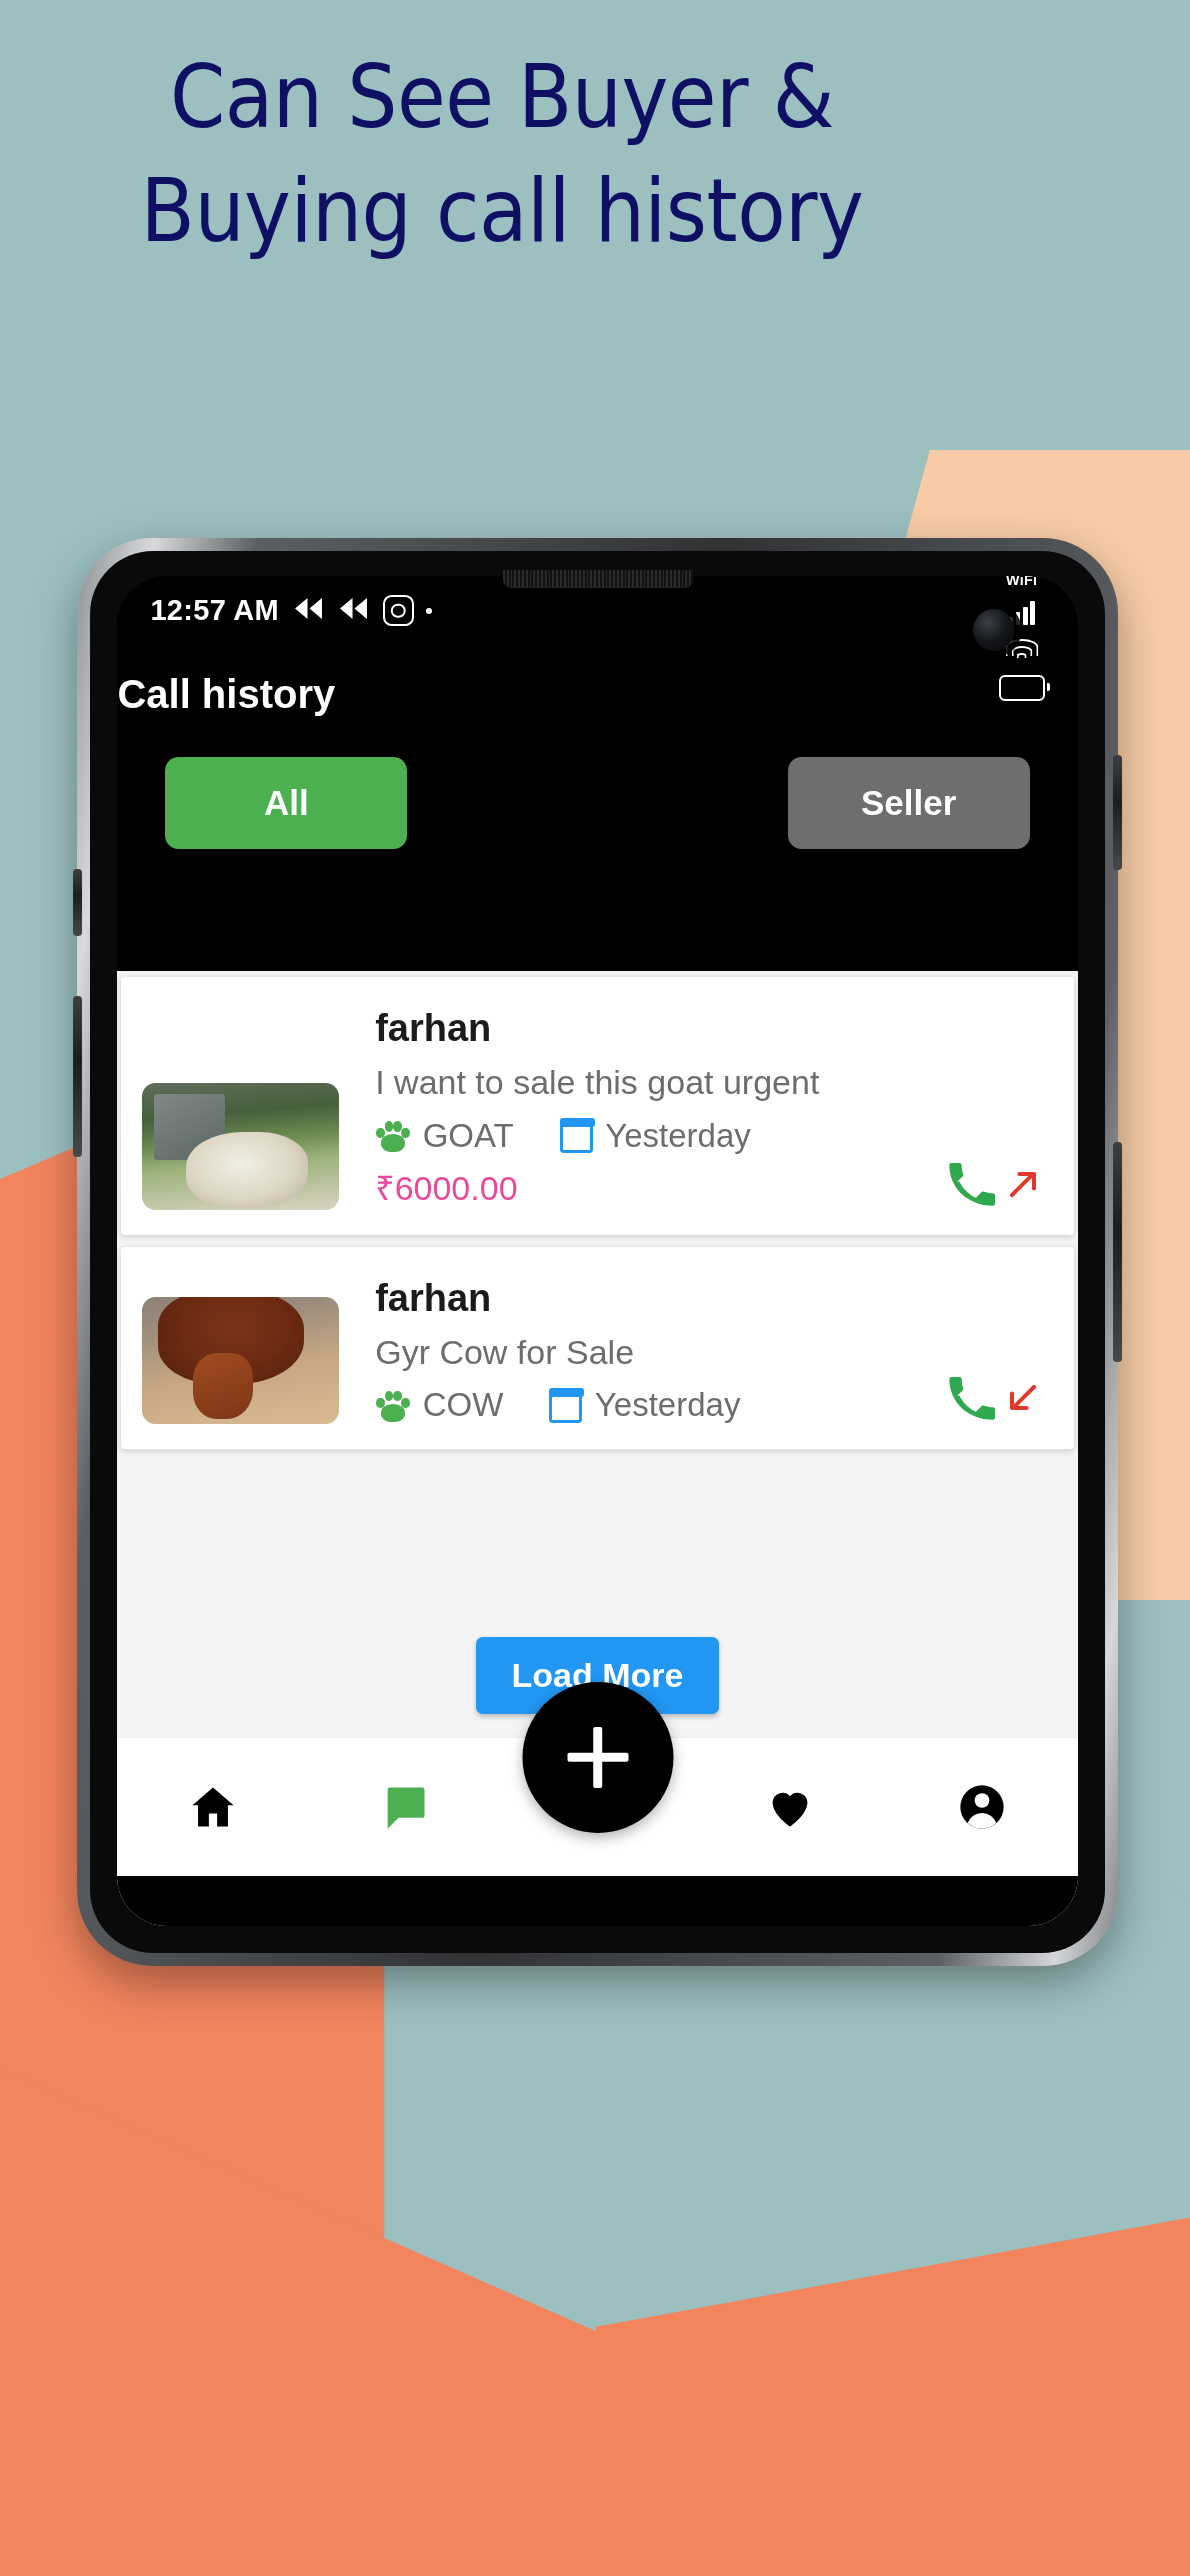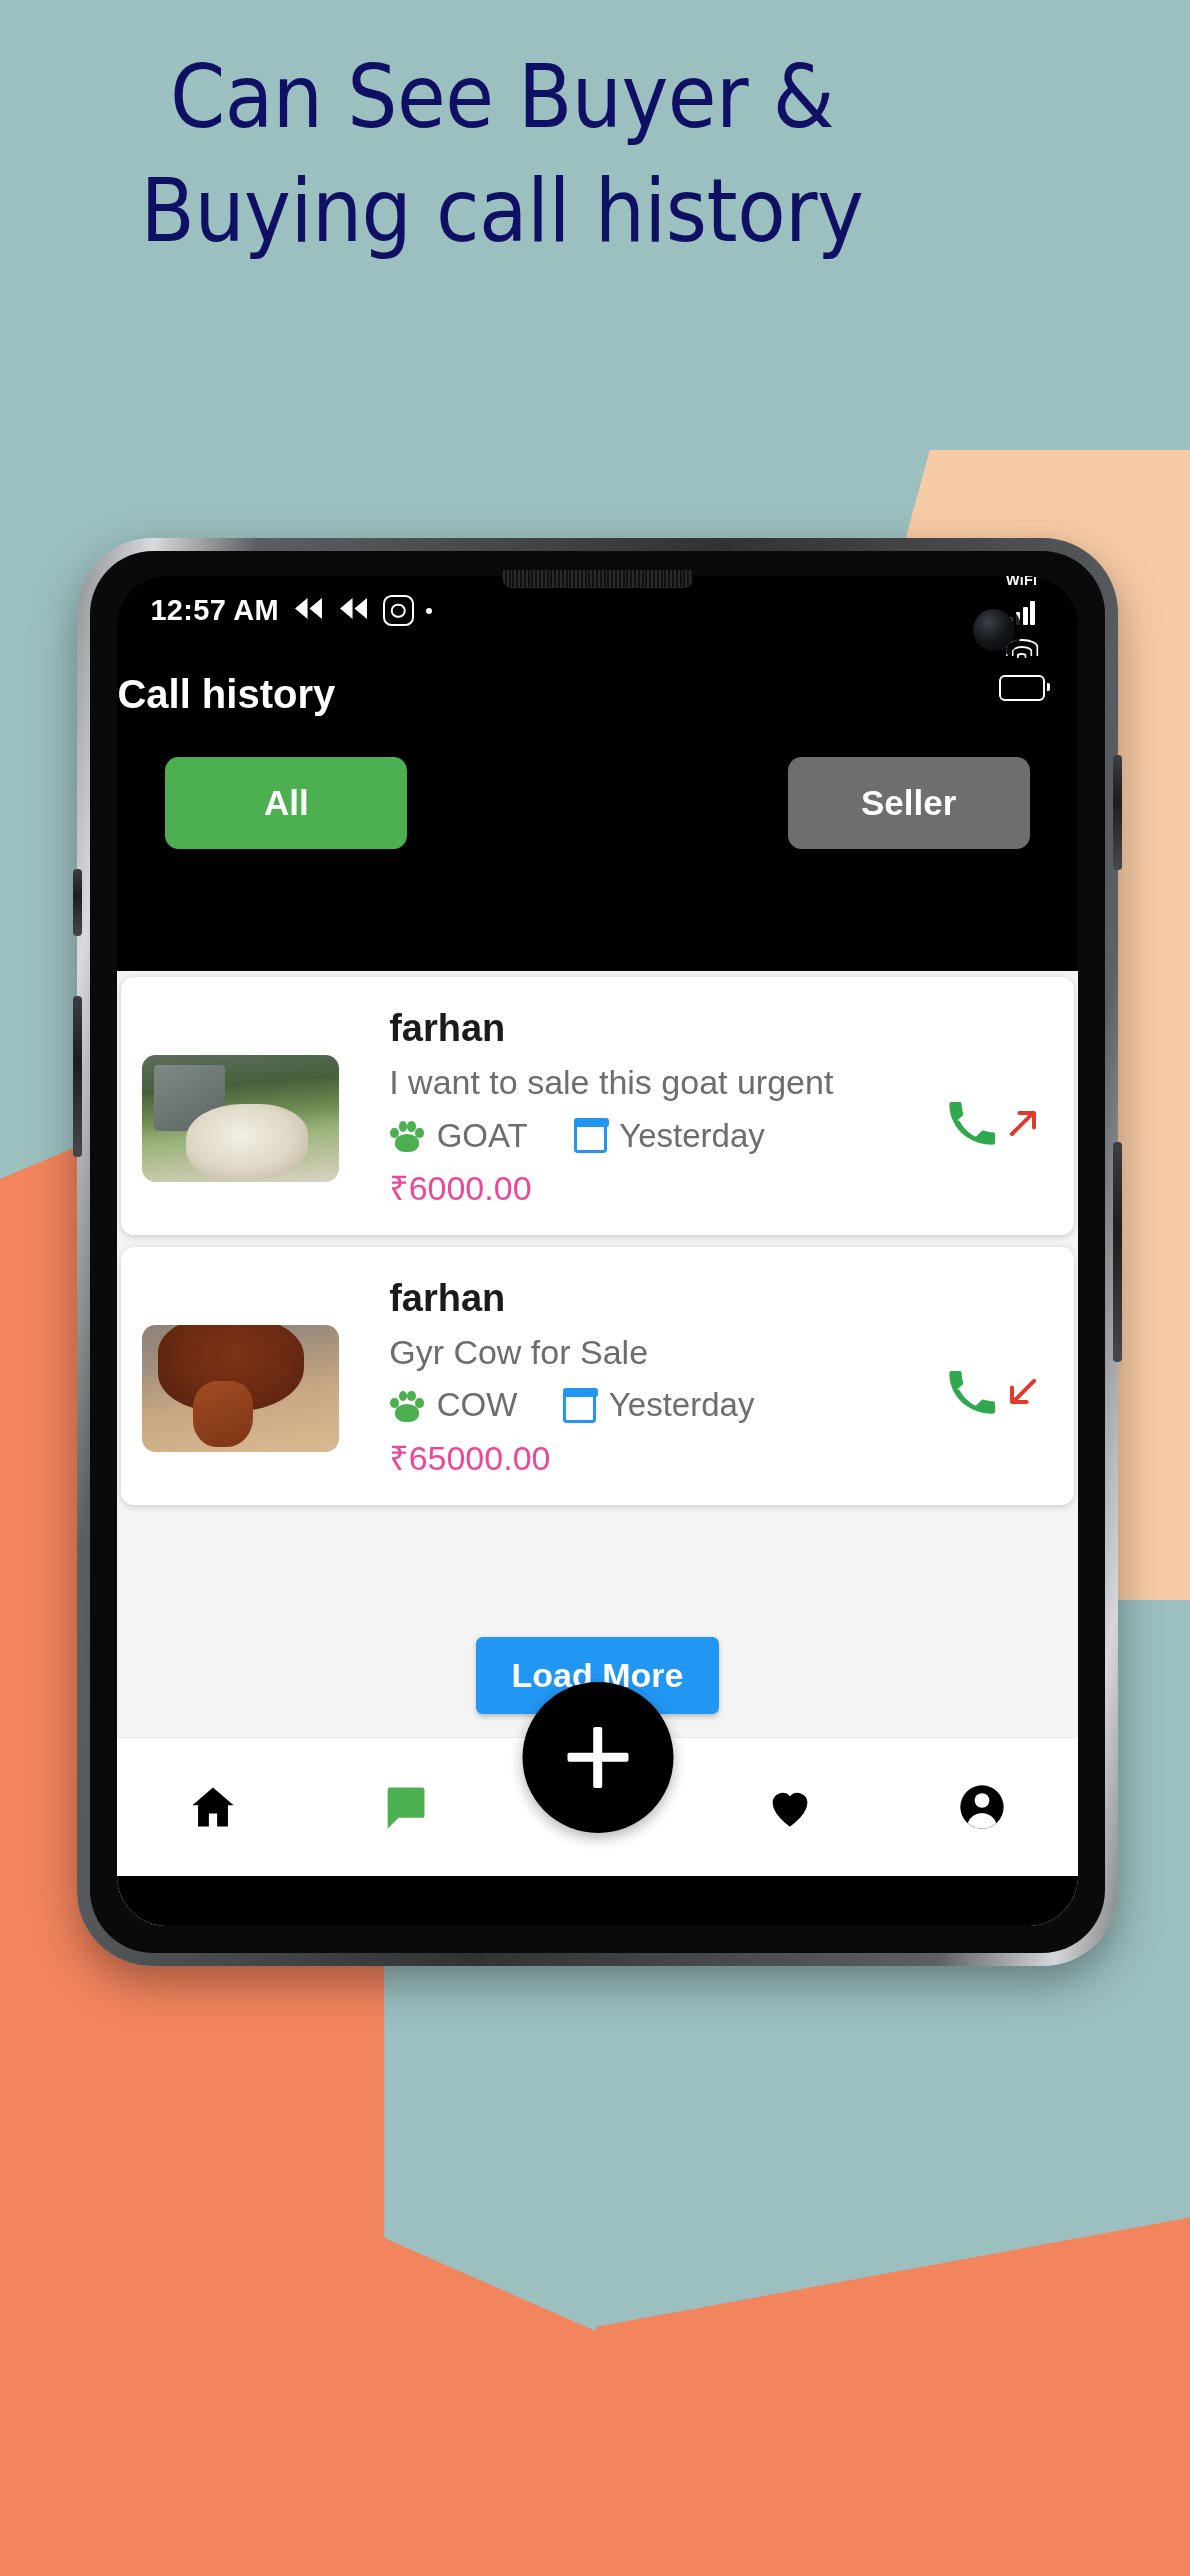--- a/index.html
+++ b/index.html
@@ -122,23 +122,23 @@
   .tab.active{background:#4CAF50;}
   .tab.idle{background:#6E6E6E;}
 
   
   #content{
     position:absolute;left:0;right:0;top:395px;bottom:0;
     background:#F4F4F4;display:flex;flex-direction:column;
   }
   #list{flex:1;overflow:hidden;padding-top:5.8px;}
   .card{
-    background:#fff;margin:0 3.8px 11.5px;border-radius:13px;
+    background:#fff;margin:0 3.8px 11.5px;border-radius:4px;
     box-shadow:0 1.9px 6.7px rgba(0,0,0,.16);
-    display:flex;padding:25px 25px 25px 21px;align-items:center;gap:14px;
+    display:flex;padding:25px 25px 25px 21px;align-items:flex-end;
   }
   .thumb{
     width:197px;height:127px;border-radius:13.4px;flex:none;margin-top:25px;
     background-size:cover;background-position:center;overflow:hidden;position:relative;
   }
   .thumb.goat{background:linear-gradient(175deg,#5d6d5a 0%,#46603c 26%,#6d8a50 46%,#9bb37a 62%,#dad3c2 100%);}
   .thumb.goat::before{content:"";position:absolute;left:6%;top:8%;width:36%;height:52%;
     background:linear-gradient(150deg,#7f8a86,#5b6662);border-radius:3.8px;}
   .thumb.goat::after{content:"";position:absolute;left:22%;top:38%;width:62%;height:60%;
     background:radial-gradient(ellipse at 45% 42%,#f2efe4 0%,#ddd6c4 55%,#b7ad98 100%);border-radius:46% 40% 46% 40%;}
@@ -339,21 +339,20 @@
                     <span class="t t4"></span>
                 </span>
                 <span class="txt">COW</span>
                 <span class="gap"></span>
                 <span class="cal">
                     <span class="box"></span>
                     <span class="top"></span>
                   </span>
                 <span class="txt">Yesterday</span>
               </div>
-              <div class="price">₹65000.00</div>
             </div>
             <div class="callcol">
               <span class="handset">
                 <svg viewBox="0 0 24 24">
                     <path fill="#2fa84f" d="M6.6 10.8c1.7 3.3 4.3 5.9 7.6 7.6l2.5-2.5c.4-.4.9-.5 1.3-.3 1.3.4 2.7.7 4.1.7.6 0 1 .4 1 1V21c0 .6-.4 1-1 1C10.4 22 2 13.6 2 3.3c0-.6.4-1 1-1h3.7c.6 0 1 .4 1 1 0 1.4.2 2.8.7 4.1.1.4 0 .9-.3 1.3l-2.5 2.1z"></path>
                   </svg>
               </span>
               <span class="arrow">
                 <svg viewBox="0 0 24 24">
                     <path d="M18 6 L7 17" stroke="#e03a2f" stroke-width="2.2" fill="none" stroke-linecap="round"></path>

